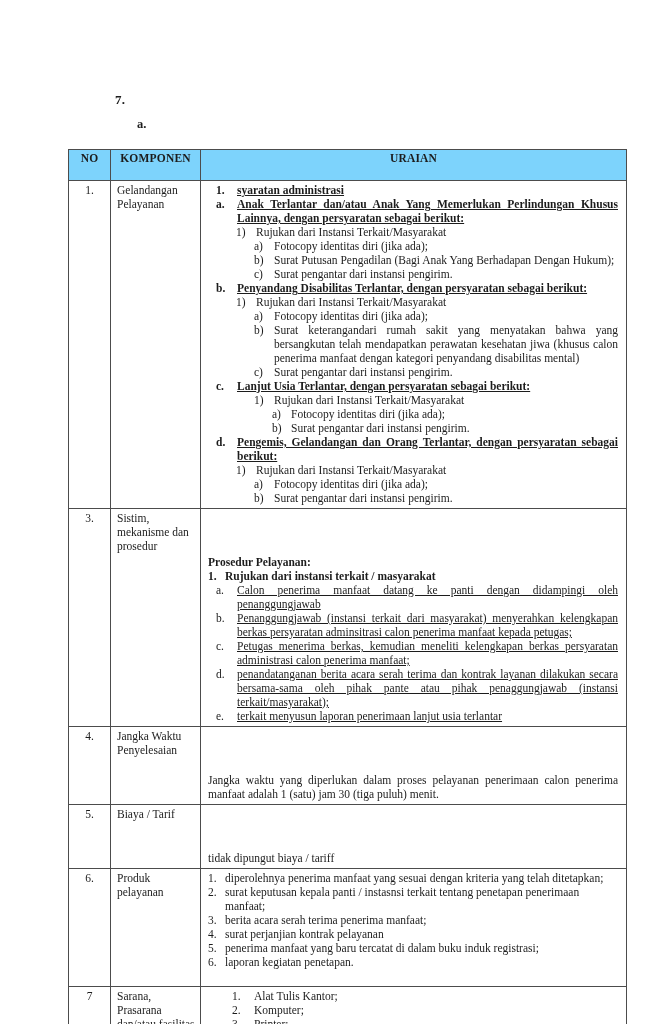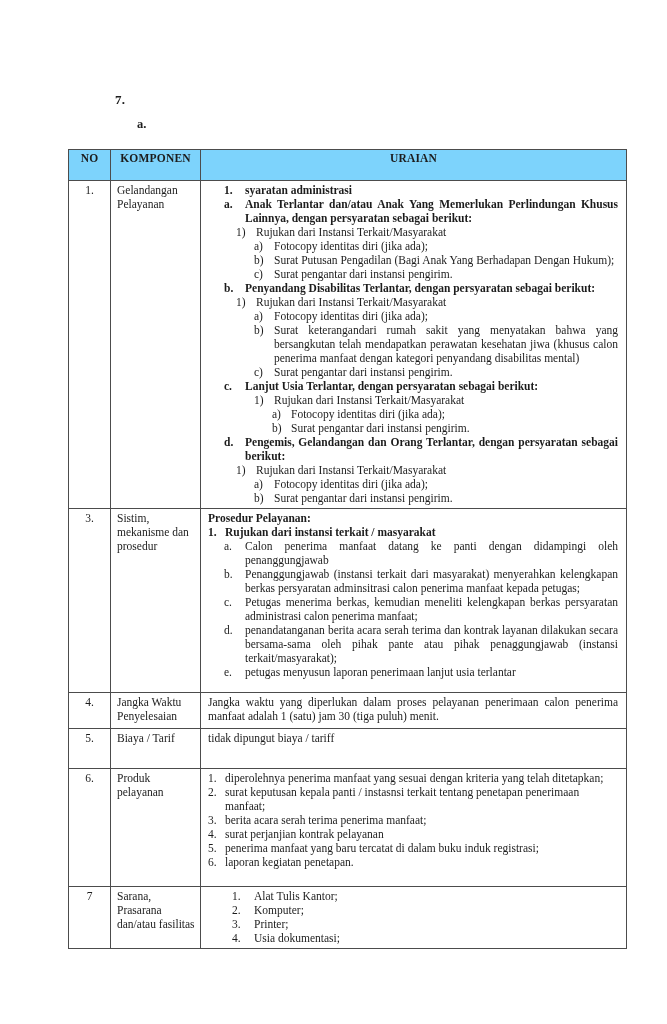--- a/index.html
+++ b/index.html
@@ -42,31 +42,31 @@
   tbody tr:nth-child(5) td{height:112px;}
   tbody tr:nth-child(6) td{height:52px;}
 
   
   .para{margin:0;}
   .para.just{text-align:justify;}
   .para.bold{font-weight:bold;}
   .para .mk{display:inline-block;text-indent:0;}
   .l0{margin-left:0;padding-left:17px;text-indent:-17px;}
   .l0 .mk{width:17px;}
-  .l1{margin-left:16px;padding-left:21px;text-indent:-21px;}
+  .l1{margin-left:8px;padding-left:21px;text-indent:-21px;text-decoration:underline;}
   .l1 .mk{width:21px;}
   .l2{margin-left:28px;padding-left:20px;text-indent:-20px;}
   .l2 .mk{width:20px;}
   .l3{margin-left:46px;padding-left:20px;text-indent:-20px;}
   .l3 .mk{width:20px;}
   .l4{margin-left:64px;padding-left:19px;text-indent:-19px;}
   .l4 .mk{width:19px;}
   .l5{margin-left:24px;padding-left:22px;text-indent:-22px;}
   .l5 .mk{width:22px;}
-  .nomk{padding-left:0;text-indent:0;}
+  .nomk{padding-left:0;text-indent:0;margin-top:44px;}
 </style>
 </head>
 <body>
 
 <div class="page">
 
   <div class="heading">
     <span class="h-num">7.</span>
   </div>
 
@@ -116,21 +116,21 @@
         <tr>
           <td class="c-no">3.</td>
           <td class="c-komp">Sistim, mekanisme dan prosedur</td>
           <td class="c-ura">
             <div class="para l0 bold nomk just"><span>Prosedur Pelayanan:</span></div>
             <div class="para l0 bold just"><span class="mk">1.</span><span>Rujukan dari instansi terkait / masyarakat</span></div>
             <div class="para l1 just"><span class="mk">a.</span><span>Calon penerima manfaat datang ke panti dengan didampingi oleh penanggungjawab</span></div>
             <div class="para l1 just"><span class="mk">b.</span><span>Penanggungjawab (instansi terkait dari masyarakat) menyerahkan kelengkapan berkas persyaratan adminsitrasi calon penerima manfaat kepada petugas;</span></div>
             <div class="para l1 just"><span class="mk">c.</span><span>Petugas menerima berkas, kemudian meneliti kelengkapan berkas persyaratan administrasi calon penerima manfaat;</span></div>
             <div class="para l1 just"><span class="mk">d.</span><span>penandatanganan berita acara serah terima dan kontrak layanan dilakukan secara bersama-sama oleh pihak pante atau pihak penaggungjawab (instansi terkait/masyarakat);</span></div>
-            <div class="para l1 just"><span class="mk">e.</span><span>petugas menyusun laporan penerimaan lanjut usia terlantar</span></div>
+            <div class="para l1 just"><span class="mk">e.</span><span>terkait menyusun laporan penerimaan lanjut usia terlantar</span></div>
           </td>
         </tr>
         <tr>
           <td class="c-no">4.</td>
           <td class="c-komp">Jangka Waktu Penyelesaian</td>
           <td class="c-ura">
             <div class="para l0 nomk just"><span>Jangka waktu yang diperlukan dalam proses pelayanan penerimaan calon penerima manfaat adalah 1 (satu) jam 30 (tiga puluh) menit.</span></div>
           </td>
         </tr>
         <tr>

